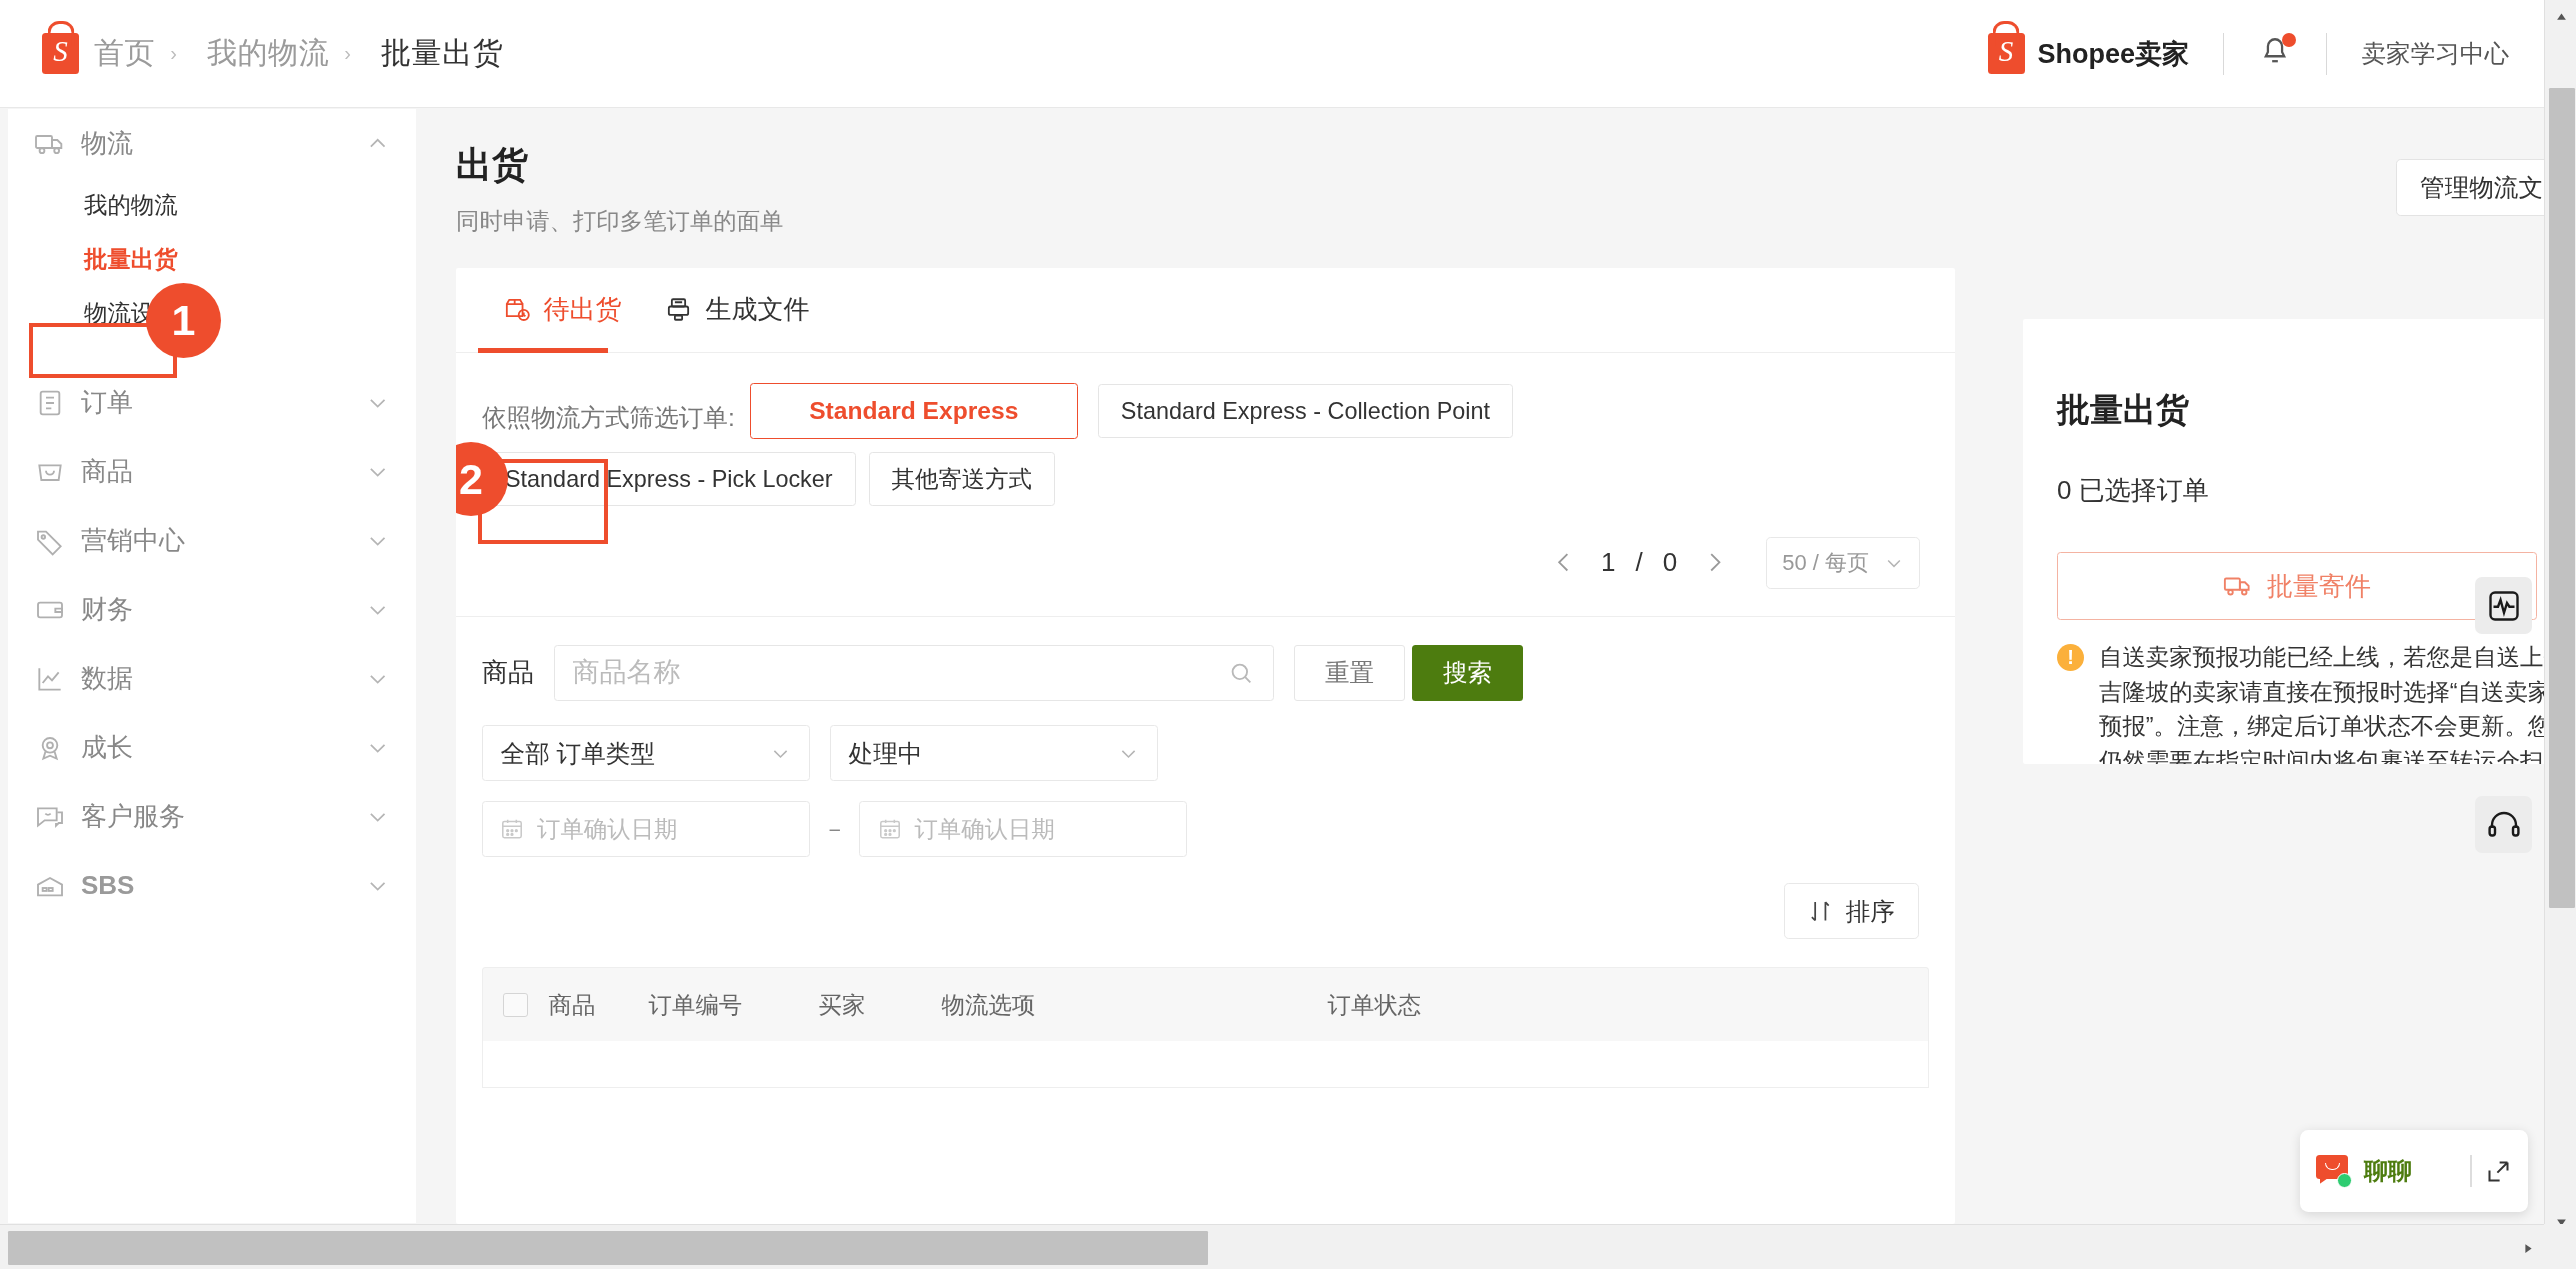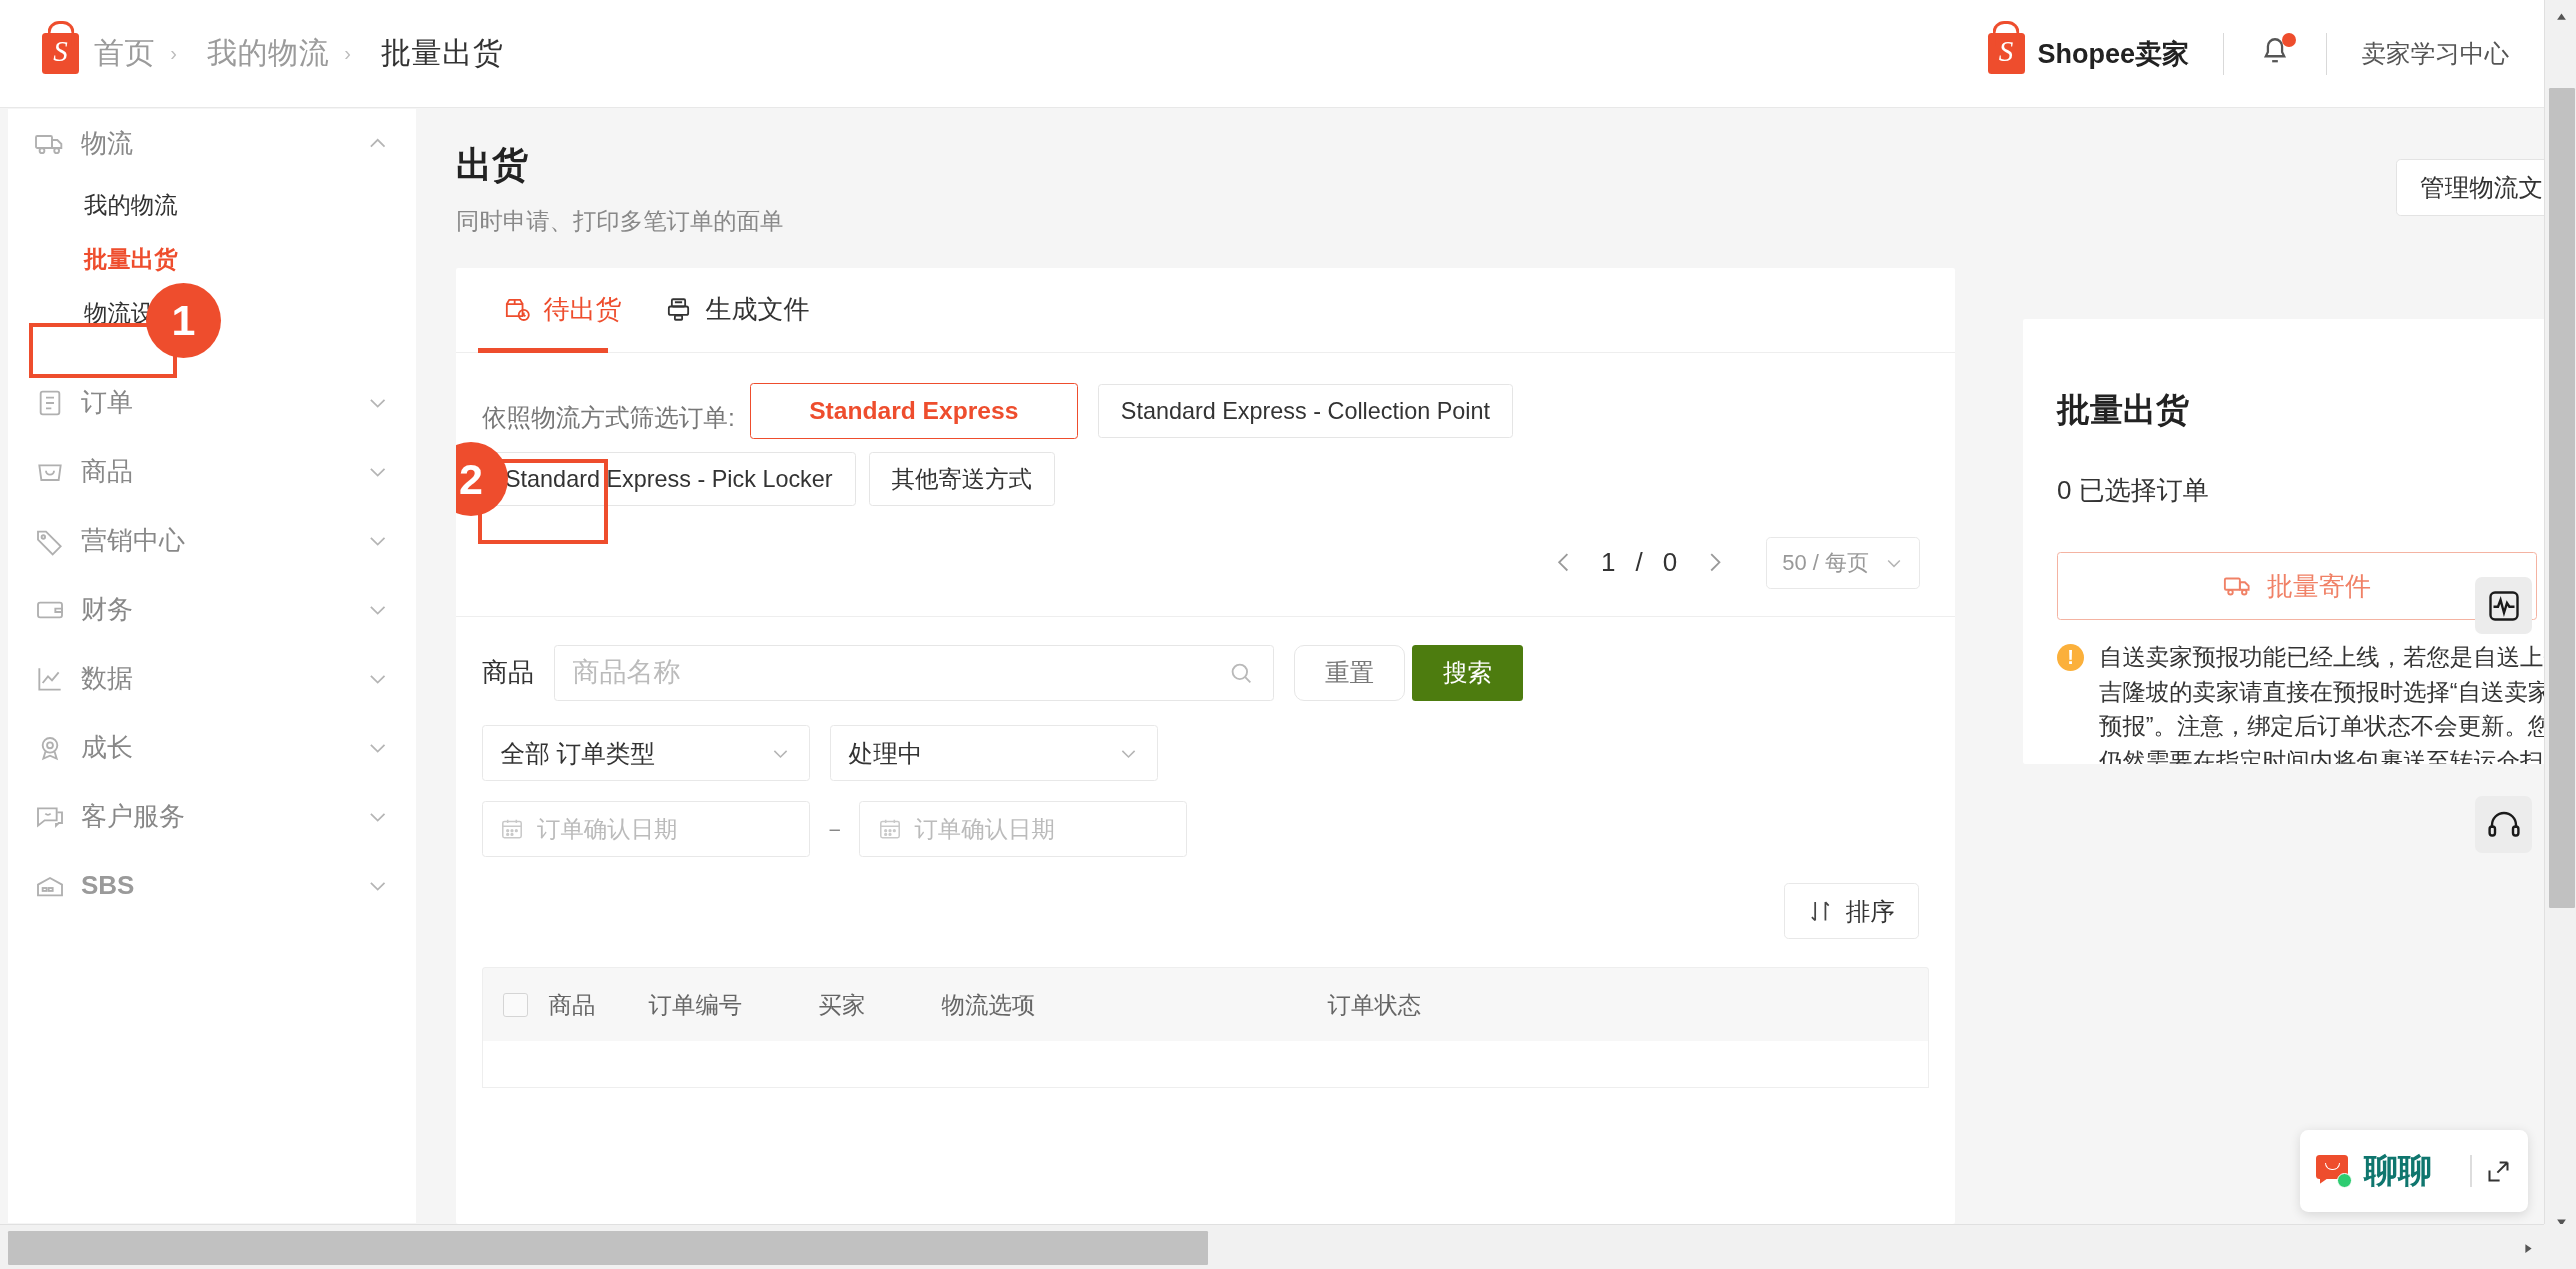--- a/index.html
+++ b/index.html
@@ -153,21 +153,21 @@
     display: flex; align-items: center; padding: 0 17.6px; background: #fff;
   }
   .search-box input {
     flex: 1; border: none; outline: none; font-size: 27px; color: #333;
     font-family: "Liberation Sans", sans-serif; background: transparent;
   }
   .search-box input::placeholder { color: #bbb; }
   .search-box .mag { color: #b9b9b9; }
   .search-box .mag svg { width: 28px; height: 28px; display: block; }
   .btn-reset {
-    margin-left: 20px; height: 56px; width: 111px; border: 1.2px solid #e6e6e6; border-radius: 10px;
+    margin-left: 20px; height: 56px; width: 111px; border: 1.2px solid #e6e6e6; border-radius: 3px;
     background: #fff; font-size: 24.6px; color: #777; display: flex; align-items: center; justify-content: center;
   }
   .btn-search {
     margin-left: 7px; height: 56px; width: 111px; border-radius: 3.5px;
     background: #4d7c0f; color: #fff; font-size: 24.6px; display: flex; align-items: center; justify-content: center;
   }
 
   .sel-row { display: flex; padding: 24.6px 0 0 26px; }
   .sel {
     width: 328px; height: 56px; border: 1.2px solid #e8e8e8; border-radius: 3.5px; background: #fff;
@@ -253,21 +253,21 @@
     background: #ee4d2d; clip-path: polygon(0 0, 100% 0, 0 100%);
   }
   .chat-ico .smile {
     position: absolute; left: 8.2px; top: 8.2px; width: 15px; height: 7.6px;
     border: 1.8px solid #fff; border-top: none; border-radius: 0 0 8.2px 8.2px;
   }
   .chat-ico .dot {
     position: absolute; right: 0; bottom: 0; width: 15px; height: 15px; border-radius: 50%;
     background: #2ecc71; border: 1.8px solid #fff;
   }
-  .chat-lbl { font-size: 34px; color: #0f766e; font-weight: bold; margin-left: 11.7px; }
+  .chat-lbl { font-size: 24px; color: #4d7c0f; font-weight: bold; margin-left: 11.7px; }
   .chat-div { width: 1.2px; height: 32px; background: #ddd; margin: 0 13px 0 auto; }
   .chat-exp { color: #333; }
   .chat-exp svg { width: 27px; height: 27px; display: block; }
 
   
   .vscroll {
     position: absolute; right: 0; top: 0; width: 32px; height: 1270px; background: #f1f1f1;
     border-left: 0.6px solid #e0e0e0;
   }
   .vscroll .thumb {

